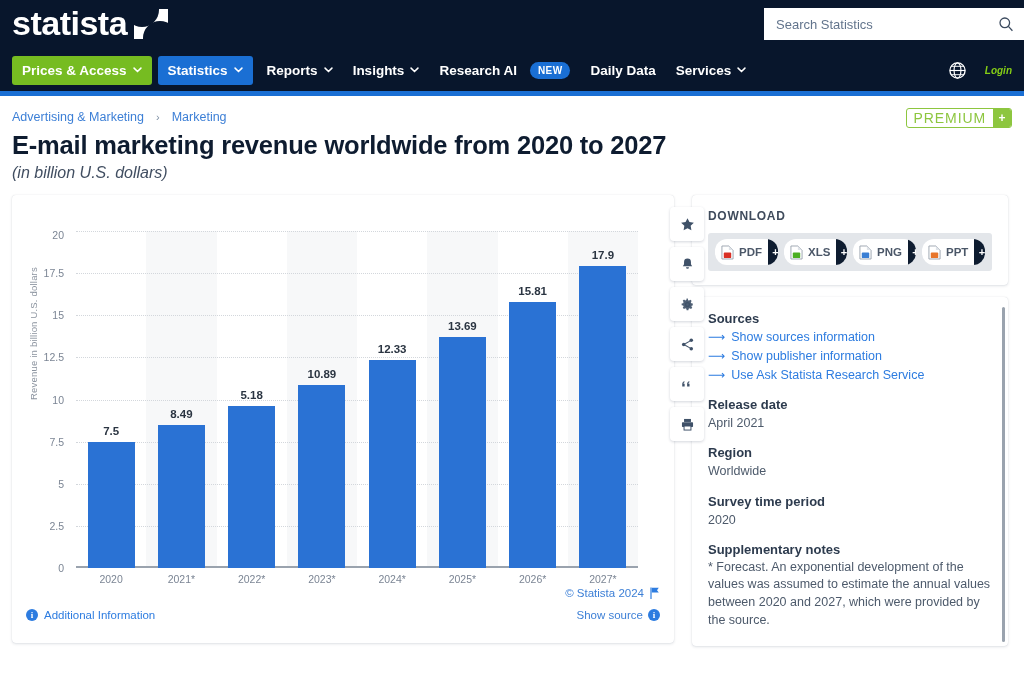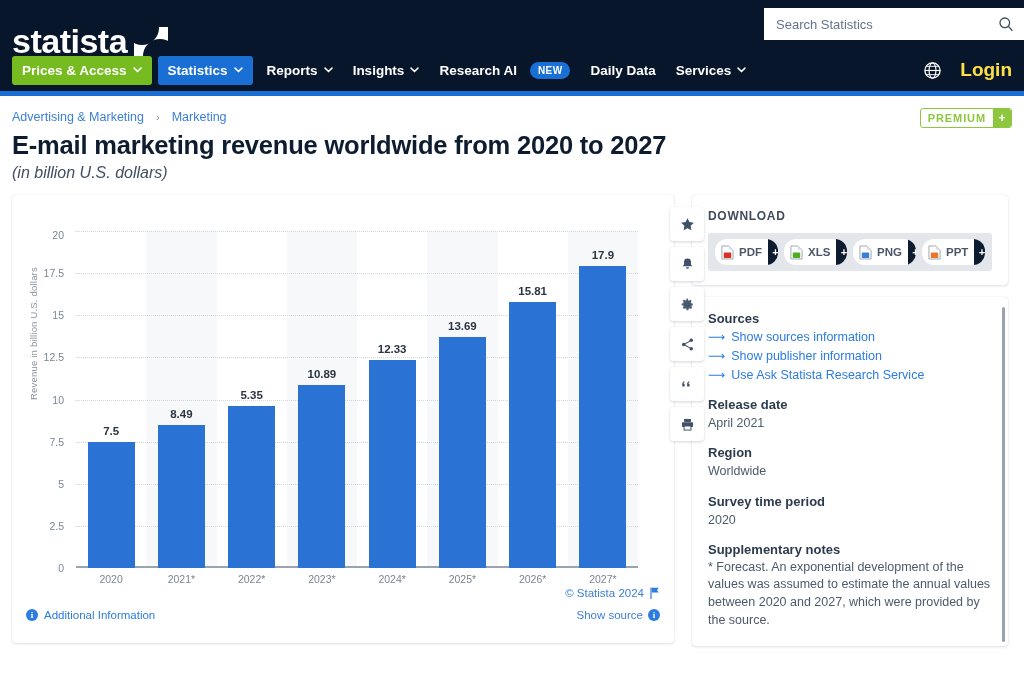--- a/index.html
+++ b/index.html
@@ -10,21 +10,21 @@
     overflow: hidden;
   }
 
   
   .topnav {
     position: relative;
     width: 1024px; height: 96px;
     background: #08162c;
   }
   .logo-wrap {
-    position: absolute; left: 12px; top: 24px;
+    position: absolute; left: 12px; top: 6px;
     display: flex; align-items: center; gap: 4px;
   }
   .logo-text {
     color: #ffffff; font-size: 34px; font-weight: 700;
     letter-spacing: -0.5px; line-height: 1;
   }
   .logo-mark {
     width: 34px; height: 30px; position: relative; overflow: hidden;
     background: #ffffff; margin-left: 3px; margin-top: 2px;
   }
@@ -69,21 +69,21 @@
   .chev { width: 9px; height: 6px; flex: none; display: inline-block; }
   .badge-new {
     background: #1a6fd4; color: #fff; font-size: 10px; font-weight: 700;
     border-radius: 10px; padding: 3px 8px; margin-left: 7px; letter-spacing: .4px;
   }
   .nav-right {
     margin-left: auto; display: flex; align-items: center;
     gap: 18px; padding-right: 12px;
   }
   .globe-ico { width: 19px; height: 19px; }
-  .login-link { color: #fde047; font-size: 19px; font-weight: 700; cursor: pointer; }
+  .login-link { color: #84cc16; font-size: 10px; font-weight: 700; cursor: pointer; font-style: italic; }
   .blue-underline {
     position: absolute; left: 0; bottom: 0;
     width: 1024px; height: 5px; background: #1a6fd4;
   }
 
   
   .page-head { position: relative; padding: 14px 12px 0 12px; }
   .crumbs { font-size: 12.5px; color: #3c7fd6; display: flex; gap: 12px; align-items: baseline; }
   .crumbs a { color: #3c7fd6; text-decoration: none; cursor: pointer; }
   .crumb-sep { color: #7e8fa3; font-size: 11px; }
@@ -94,21 +94,21 @@
   .page-sub {
     margin-top: 4px; font-size: 16px; font-style: italic; color: #414e61;
   }
   .premium-badge {
     position: absolute; right: 12px; top: 12px;
     display: flex; align-items: stretch; height: 20px;
     border: 1px solid #8dc63f; border-radius: 3px; overflow: hidden;
     background: #fff; cursor: pointer;
   }
   .premium-badge .pb-text {
-    color: #8dc63f; font-size: 11px; font-weight: 700;
+    color: #8dc63f; font-size: 14px; font-weight: 400;
     letter-spacing: .9px; padding: 0 7px; display: flex; align-items: center;
   }
   .premium-badge .pb-plus {
     background: #8dc63f; color: #fff; font-size: 12px; font-weight: 700;
     width: 18px; display: flex; align-items: center; justify-content: center;
   }
 
   
   .main {
     display: flex; gap: 0px;
@@ -400,21 +400,21 @@
     <div class="bars">
         <div class="barcol">
           <div class="barval" style="bottom: 131.375px;">7.5</div>
           <div class="bar" style="height: 126.375px; background: rgb(42, 114, 212);"></div>
         </div>
         <div class="barcol">
           <div class="barval" style="bottom: 148.056px;">8.49</div>
           <div class="bar" style="height: 143.056px; background: rgb(42, 114, 212);"></div>
         </div>
         <div class="barcol">
-          <div class="barval" style="bottom: 167.097px;">5.35</div>
+          <div class="barval" style="bottom: 167.097px;">5.18</div>
           <div class="bar" style="height: 162.097px; background: rgb(42, 114, 212);"></div>
         </div>
         <div class="barcol">
           <div class="barval" style="bottom: 188.496px;">10.89</div>
           <div class="bar" style="height: 183.496px; background: rgb(42, 114, 212);"></div>
         </div>
         <div class="barcol">
           <div class="barval" style="bottom: 212.761px;">12.33</div>
           <div class="bar" style="height: 207.761px; background: rgb(42, 114, 212);"></div>
         </div>

